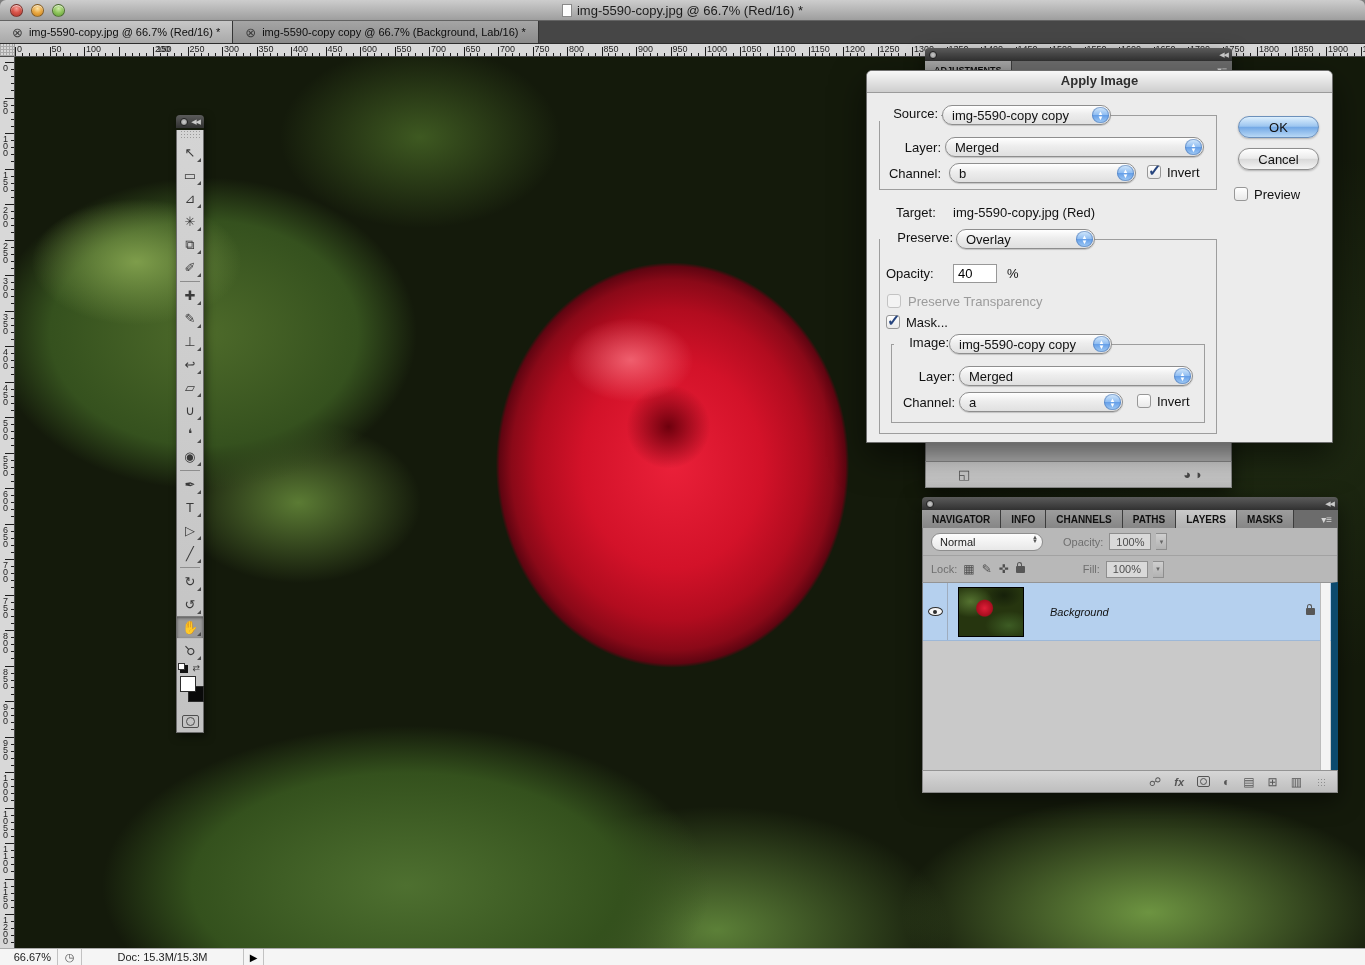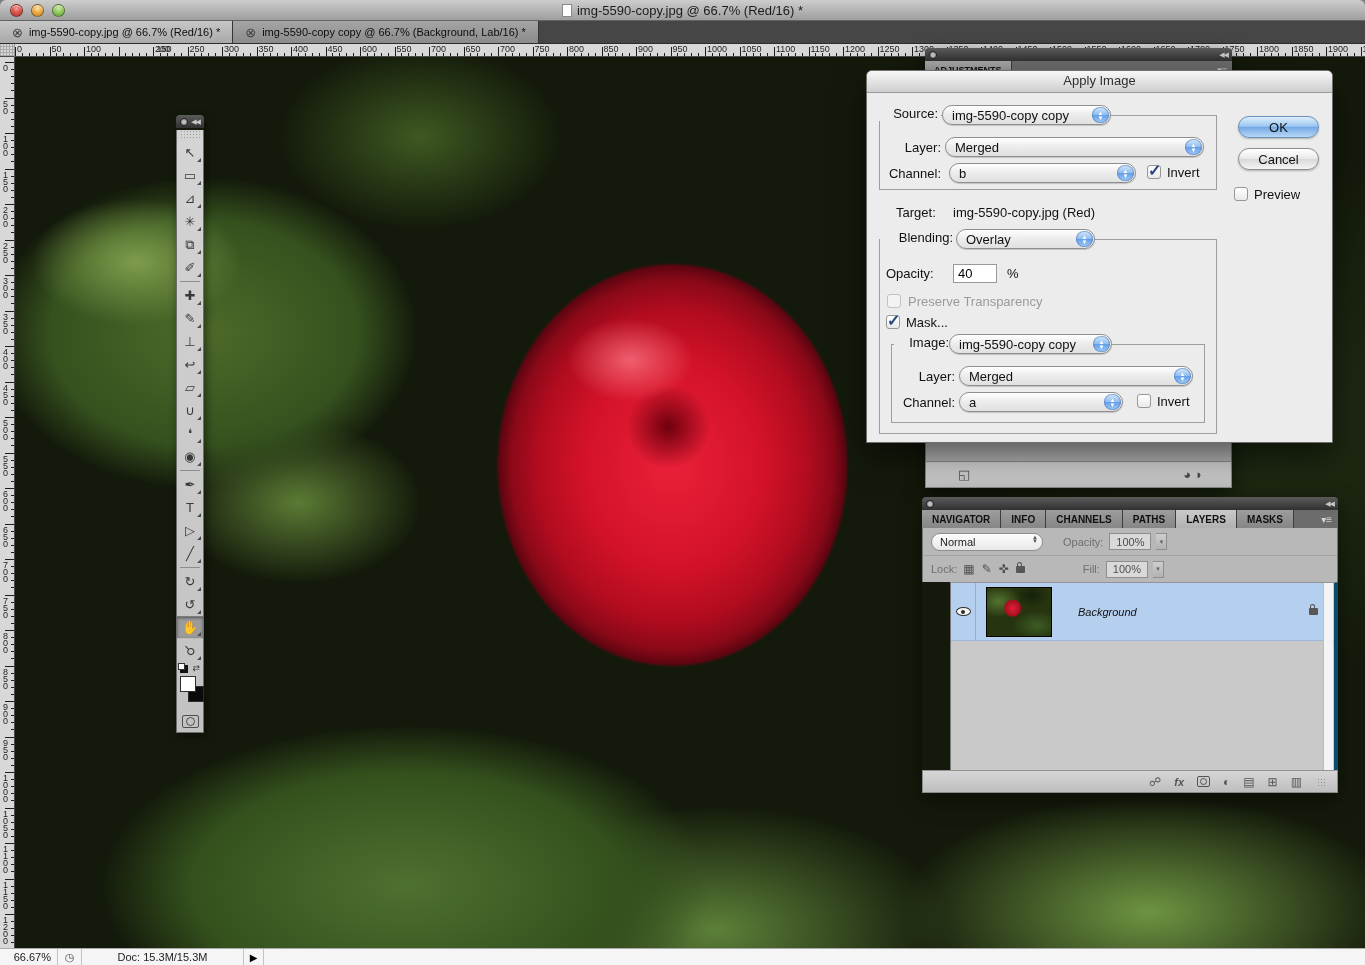--- a/index.html
+++ b/index.html
@@ -116,21 +116,21 @@
   .adj-body{flex:1;background:#bcbcbc;border-left:1px solid #777;border-right:1px solid #777;box-sizing:border-box;}
   .adj-footer{height:27px;background:linear-gradient(#dadada,#c0c0c0);border:1px solid #8a8a8a;border-top:1px solid #909090;
     display:flex;align-items:center;justify-content:space-between;padding:0 28px 0 32px;color:#4a4a4a;
     font-size:13px;box-sizing:border-box;}
   .adj-footer .grp{display:flex;gap:4px;align-items:center;}
   
   .dialog{position:absolute;left:866px;top:70px;width:467px;height:373px;z-index:10;
     background:#ececec;border:1px solid #6f6f6f;border-radius:6px 6px 0 0;box-sizing:border-box;
     box-shadow:0 14px 34px rgba(0,0,0,.55);font-size:13px;color:#111;}
   .dlg-title{height:21px;background:linear-gradient(#f8f8f8,#cecece);border-bottom:1px solid #9b9b9b;
-    border-radius:5px 5px 0 0;text-align:center;font-size:13px;font-weight:normal;color:#2f2f2f;line-height:20px;}
+    border-radius:5px 5px 0 0;text-align:center;font-size:13px;font-weight:bold;color:#2f2f2f;line-height:20px;}
   .dlg-body{position:relative;height:351px;}
   .grp-frame{position:absolute;border:1px solid #9d9d9d;box-sizing:border-box;}
   .abs{position:absolute;box-sizing:border-box;}
   .lbl{position:absolute;text-align:right;white-space:nowrap;}
   .ghead-bg{background:#ececec;padding:0 3px;z-index:2;}
   .popup{position:absolute;height:20px;background:linear-gradient(#ffffff,#ededed 45%,#e0e0e0);
     border:1px solid #8e8e8e;border-radius:10px;box-sizing:border-box;display:flex;align-items:center;
     padding-left:9px;font-size:13px;z-index:3;box-shadow:0 1px 1px rgba(0,0,0,.18);white-space:nowrap;}
   .stepper{position:absolute;right:1px;top:1px;bottom:1px;width:17px;border-radius:8px;
     background:linear-gradient(#d6eafc 0%,#91bef2 48%,#659fe8 52%,#a3ccf6 100%);
@@ -171,22 +171,22 @@
     display:flex;flex-direction:column;align-items:center;}
   .pct-field{position:relative;width:42px;height:17px;background:#d9d9d9;border:1px solid #8e8e8e;
     box-sizing:border-box;display:flex;align-items:center;justify-content:center;font-size:11px;color:#4e4e4e;}
   .pct-btn{width:11px;height:17px;background:linear-gradient(#cfcfcf,#b2b2b2);border:1px solid #8e8e8e;
     border-left:none;box-sizing:border-box;display:flex;align-items:center;justify-content:center;
     font-size:6px;color:#666;margin-left:-1px;}
   .lockicons{display:flex;gap:7px;align-items:center;color:#4e4e4e;font-size:12px;}
   .padlock{position:relative;width:9px;height:7px;background:#575757;border-radius:1px;display:inline-block;}
   .padlock::before{content:"";position:absolute;left:1px;top:-4px;width:5px;height:4px;
     border:1.5px solid #575757;border-bottom:none;border-radius:3px 3px 0 0;box-sizing:border-box;}
-  .layer-list{position:relative;flex:1;background:#c9c9c9;border-left:1px solid #777;border-right:4px solid #0c4a6e;
-    border-top:1px solid #949494;box-sizing:border-box;overflow:hidden;margin-left:28px;}
+  .layer-list{position:relative;flex:1;background:#c9c9c9;border-left:1px solid #777;border-right:7px solid #0c4a6e;
+    border-top:1px solid #949494;box-sizing:border-box;overflow:hidden;}
   .layer-row{height:57px;background:#b5d0ee;border-bottom:1px solid #9db8d8;display:flex;align-items:center;}
   .eye-col{width:25px;height:100%;border-right:1px solid #9facbd;display:flex;align-items:center;
     justify-content:center;box-sizing:border-box;}
   .eye{position:relative;width:15px;height:9px;background:#f6f6f6;border:1px solid #2e2e2e;
     border-radius:50%;box-sizing:border-box;}
   .eye::after{content:"";position:absolute;left:4px;top:1.5px;width:4px;height:4px;border-radius:50%;background:#2e2e2e;}
   .thumb{width:66px;height:50px;border:1px solid #000;margin-left:10px;box-sizing:border-box;
     background-color:#26350f;
     background-image:
       radial-gradient(circle 12px at 40% 42%, #e01f38 0%, #a80e1f 65%, rgba(130,8,22,0) 75%),
@@ -841,21 +841,21 @@
           <span>▼</span>
         </span>
     </div>
     <div class="cb checked" style="left:280px;top:72px;"></div>
     <div class="abs" style="left:300px;top:72px;">Invert</div>
 
     <div class="abs" style="left:29px;top:112px;">Target:</div>
     <div class="abs" style="left:86px;top:112px;">img-5590-copy.jpg (Red)</div>
 
     <div class="grp-frame" style="left:12px;top:146px;width:338px;height:195px;"></div>
-    <div class="lbl ghead-bg" style="left:13px;top:137px;width:70px;">Blending:</div>
+    <div class="lbl ghead-bg" style="left:13px;top:137px;width:70px;">Preserve:</div>
     <div class="popup" style="left:89px;top:136px;width:139px;">
       <span>Overlay</span>
       <span class="stepper">
           <span>▲</span>
           <span>▼</span>
         </span>
     </div>
 
     <div class="lbl" style="left:19px;top:173px;width:61px;text-align:left;">Opacity:</div>
     <input class="tfield" style="left: 86px; top: 171px; width: 44px;" value="40">

